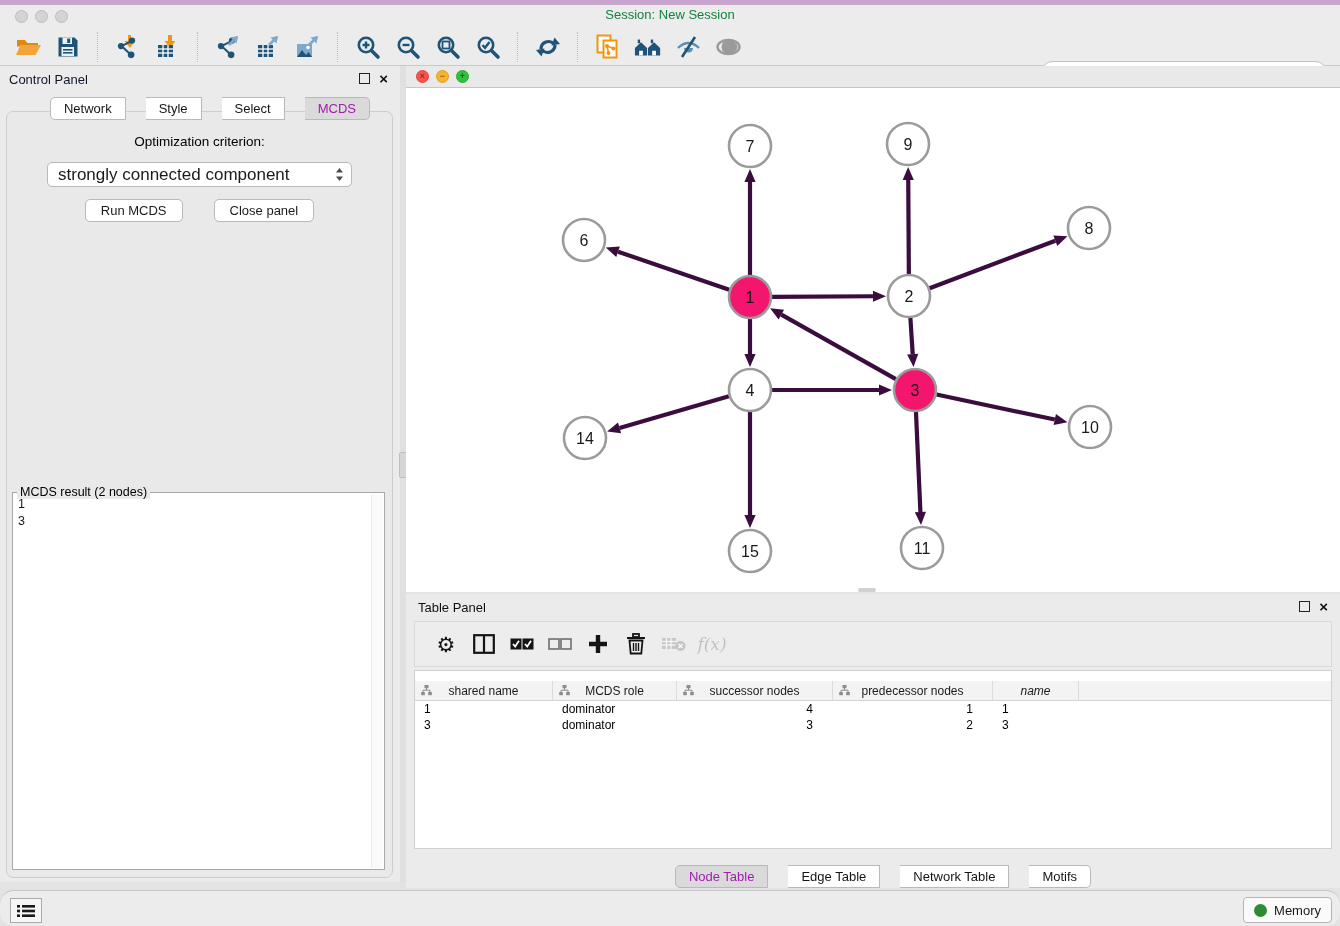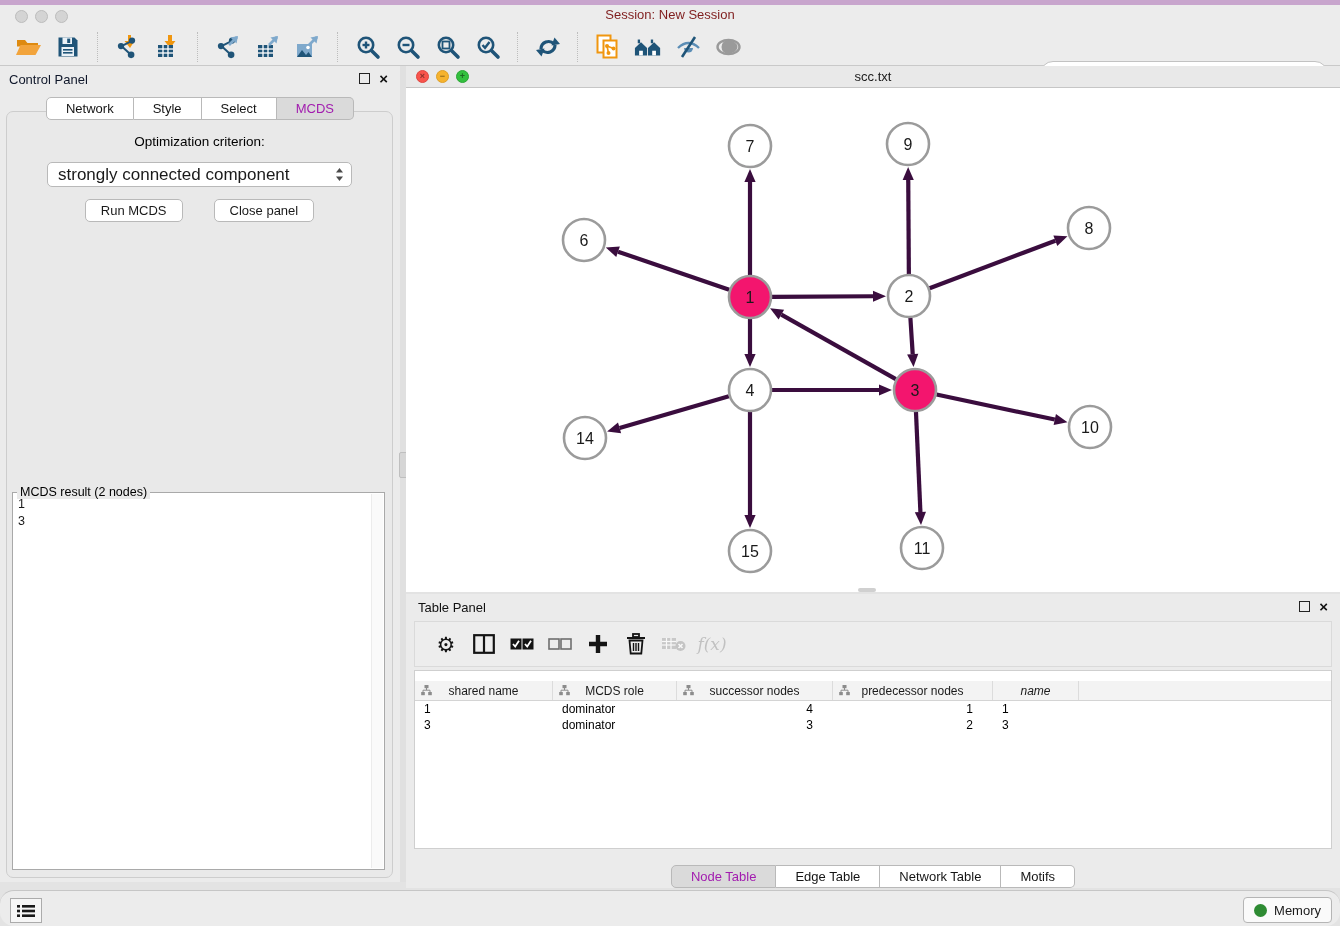--- a/index.html
+++ b/index.html
@@ -1,21 +1,21 @@
 <!DOCTYPE html>
 <html><head>
 <meta charset="utf-8">
 <style>
   html,body{margin:0;padding:0;background:#888;}
   #app{position:relative;width:1340px;height:926px;background:#E3E3E3;overflow:hidden;
        font-family:"Liberation Sans",sans-serif;-webkit-font-smoothing:antialiased;color:#1a1a1a;}
   
   .top-strip{position:absolute;left:0;top:0;width:100%;height:5px;background:#C8A5CD;}
   .titlebar{position:absolute;left:0;top:5px;width:100%;height:23px;background:#ECECEC;}
-  .titlebar .title{position:absolute;left:0;right:0;top:2px;text-align:center;font-size:13px;color:#7f1d1d;}
+  .titlebar .title{position:absolute;left:0;right:0;top:2px;text-align:center;font-size:13px;color:#15803d;}
   .traffic{position:absolute;left:15px;top:5px;display:flex;gap:7px;}
   .light{width:13px;height:13px;border-radius:50%;background:#D4D4D4;border:1px solid #BCBCBC;box-sizing:border-box;
          font-size:9px;line-height:11px;text-align:center;color:rgba(0,0,0,.45);font-weight:bold;}
   .light.red{background:#F8544C;border-color:#DF4640;}
   .light.yellow{background:#F6B32E;border-color:#DFA028;}
   .light.green{background:#33C03E;border-color:#2BA636;}
   
   .toolbar{position:absolute;left:0;top:28px;width:100%;height:38px;background:#ECECEC;
            border-bottom:1px solid #C9C9C9;box-sizing:border-box;display:flex;align-items:center;padding-left:8px;}
   .tb-icon{width:28px;height:30px;margin:0 6px;display:flex;align-items:center;justify-content:center;cursor:pointer;}
@@ -24,21 +24,21 @@
              border-radius:13px;box-sizing:border-box;display:flex;align-items:center;padding-left:8px;}
   .searchbox input{border:none;outline:none;flex:1;font-size:13px;background:transparent;margin-left:5px;}
   
   .panel-head-icons{position:absolute;display:flex;align-items:center;gap:9px;}
   .float-ic{width:9px;height:9px;border:1.6px solid #222;display:inline-block;}
   .close-ic{font-size:15px;font-weight:bold;color:#111;line-height:11px;}
   
   .control-panel{position:absolute;left:0;top:66px;width:400px;height:816px;background:#EBEBEB;}
   .cp-title{position:absolute;left:9px;top:6px;font-size:13px;color:#0f172a;}
   .cp-tabs{position:absolute;left:0;right:0;top:31px;display:flex;justify-content:center;z-index:2;}
-  .tab{border:1px solid #B9B9B9;border-left-width:0;padding:3px 19px;font-size:13px;background:#FFF;color:#151515;cursor:pointer;white-space:nowrap;}
+  .tab{border:1px solid #B9B9B9;border-left-width:0;padding:3px 13px;font-size:13px;background:#FFF;color:#151515;cursor:pointer;white-space:nowrap;margin-left:20px;}
   .tab:first-child{border-left-width:1px;border-radius:5px 0 0 5px;}
   .tab:last-child{border-radius:0 5px 5px 0;}
   .tab.selected{background:#DADADA;color:#a21caf;}
   .cp-content{position:absolute;left:6px;top:45px;width:387px;height:767px;background:#E9E9E9;
               border:1px solid #CDCDCD;border-radius:7px;box-sizing:border-box;}
   .opt-label{text-align:center;margin-top:22px;font-size:13.5px;color:#000;}
   .criterion{position:relative;margin:13px 40px 0 40px;height:23px;background:#FFF;border:1px solid #B9B9B9;
              border-radius:5px;font-size:17px;line-height:23px;padding-left:10px;cursor:pointer;}
   .stepper{position:absolute;right:7px;top:4px;}
   .btn-row{display:flex;justify-content:center;gap:31px;margin-top:12px;}
@@ -306,21 +306,20 @@
   <div class="v-split"></div>
   <div class="v-handle"></div>
 
   <div class="net-window">
     <div class="net-titlebar">
       <div class="net-traffic">
         <span class="light red">×</span>
         <span class="light yellow">−</span>
         <span class="light green">+</span>
       </div>
-      <div class="net-title">scc.txt</div>
     </div>
     <div class="net-canvas">
       <svg id="graph-svg" width="934" height="504" viewBox="0 0 934 504">
           <g>
             <line x1="344" y1="187" x2="344" y2="94" stroke="#3A0D3E" stroke-width="4.2"></line>
             <polygon points="344,81 349.6,94 338.4,94" fill="#3A0D3E"></polygon>
           </g>
           <g>
             <line x1="323.1924875913935" y1="201.85525176330984" x2="212.04865666862878" y2="163.69140620549302" stroke="#3A0D3E" stroke-width="4.2"></line>
             <polygon points="199.7533084271795,159.4695095201761 213.86731985614992,158.3949485014841 210.22999348110764,168.98786390950195" fill="#3A0D3E"></polygon>

